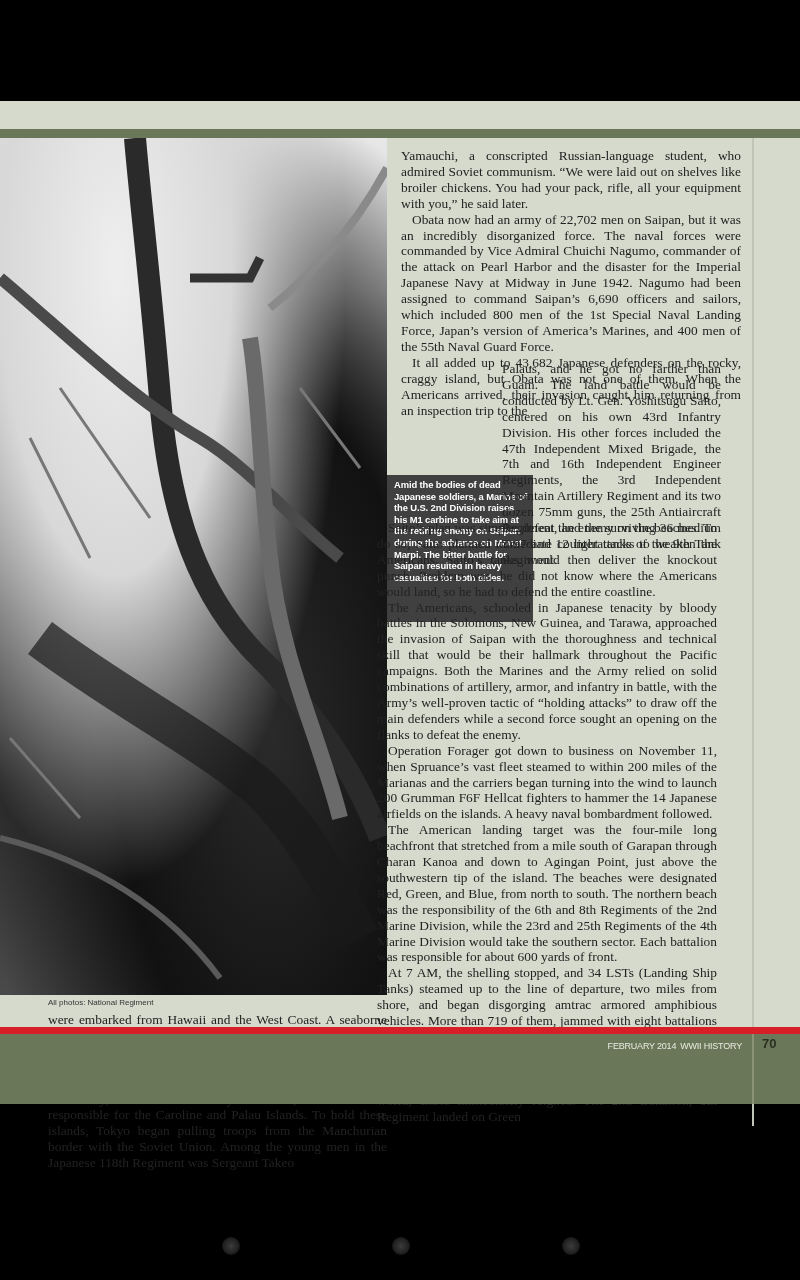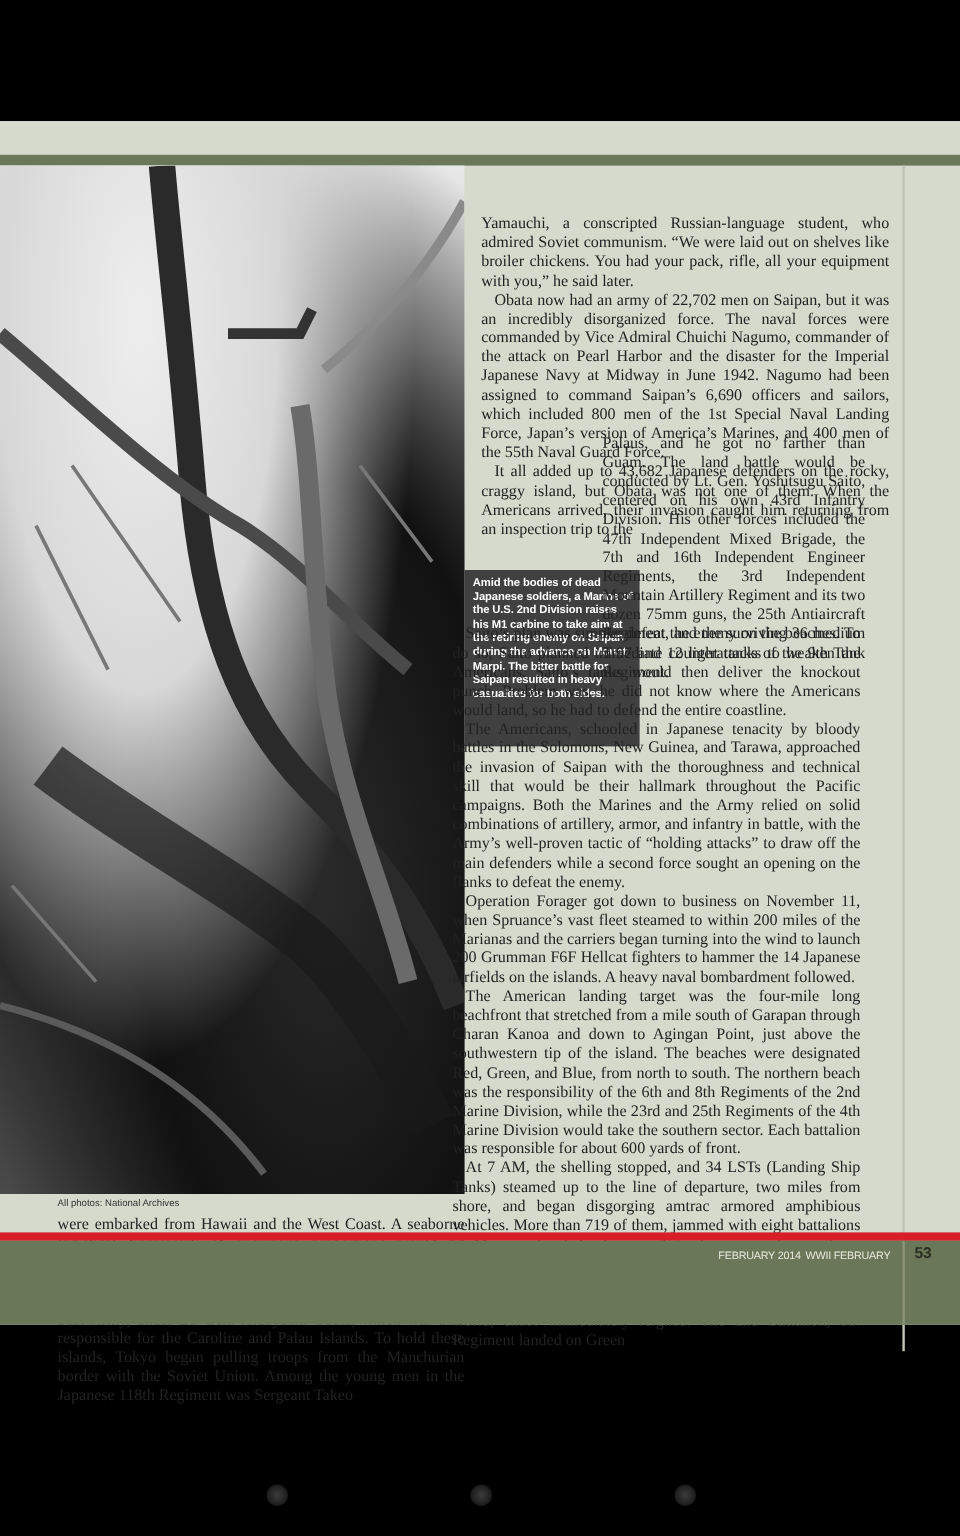--- a/index.html
+++ b/index.html
@@ -34,21 +34,21 @@
       font-family: "Liberation Sans", "DejaVu Sans", sans-serif; font-weight: bold;
       font-size: 9.4px; line-height: 11.6px; letter-spacing: -0.1px;
     }
 
     .col-divider { position: absolute; left: 752px; top: 37px; width: 2px; height: 988px; background: #bfc6b7; }
 
     .text { color: #222; font-size: 13.4px; line-height: 15.9px; text-align: justify; }
     .text p { text-indent: 11px; }
     .text p.noindent { text-indent: 0; }
 
-    .col-right-top { position: absolute; left: 401px; top: 47px; width: 340px; margin-top: 30px; }
+    .col-right-top { position: absolute; left: 401px; top: 47px; width: 340px; }
     .col-right-wrap { position: absolute; left: 502px; top: 260px; width: 219px; }
     .col-right-bottom { position: absolute; left: 377px; top: 419px; width: 340px; }
     .col-left-bottom { position: absolute; left: 48px; top: 911px; width: 339px; }
 
     .red-rule { position: absolute; left: 0; top: 926px; width: 800px; height: 7px; background: #d81e27; }
     .footer { position: absolute; left: 0; top: 933px; width: 800px; height: 70px; background: #6b7759; }
     .footer-div { position: absolute; left: 752px; top: 933px; width: 2px; height: 70px; background: #8a9377; }
     .footer-label {
       position: absolute; right: 58px; top: 940px; font-family: "Liberation Sans", sans-serif;
       font-size: 9px; color: #e8ebe0; letter-spacing: -0.2px;
@@ -77,21 +77,21 @@
       <path d="M0 140 C60 190 130 260 200 300 C250 330 290 380 340 420" stroke="#4a4a4a" stroke-width="12" fill="none"></path>
       <path d="M250 200 C260 260 260 340 270 420 C280 520 320 600 340 680" stroke="#6a6a6a" stroke-width="16" fill="none"></path>
       <path d="M387 30 C360 80 320 130 270 170" stroke="#8a8a8a" stroke-width="8" fill="none"></path>
       <path d="M190 140 L250 140 L260 120" stroke="#333" stroke-width="9" fill="none"></path>
       <path d="M40 500 C120 560 200 600 260 650 C300 690 330 740 360 800" stroke="#1a1a1a" stroke-width="40" fill="none" opacity="0.7"></path>
       <path d="M0 700 C80 720 160 760 220 840" stroke="#5a5a5a" stroke-width="6" fill="none"></path>
       <path d="M30 300 L90 420 M60 250 L150 380 M300 250 L360 330 M10 600 L80 680" stroke="#777" stroke-width="3" fill="none"></path>
     </svg>
   </div>
 
-  <div class="credit">All photos: National Archives</div>
+  <div class="credit">All photos: National Regiment</div>
 
   <div class="caption">Amid the bodies of dead Japanese soldiers, a Marine of the U.S. 2nd Division raises his M1 carbine to take aim at the retiring enemy on Saipan during the advance on Mount Marpi. The bitter battle for Saipan resulted in heavy casualties for both sides.</div>
 
   <div class="col-divider"></div>
 
   <div class="text col-right-top">
     <p class="noindent">Yamauchi, a conscripted Russian-language student, who admired Soviet communism. “We were laid out on shelves like broiler chickens. You had your pack, rifle, all your equipment with you,” he said later.</p>
     <p>Obata now had an army of 22,702 men on Saipan, but it was an incredibly disorganized force. The naval forces were commanded by Vice Admiral Chuichi Nagumo, commander of the attack on Pearl Harbor and the disaster for the Imperial Japanese Navy at Midway in June 1942. Nagumo had been assigned to command Saipan’s 6,690 officers and sailors, which included 800 men of the 1st Special Naval Landing Force, Japan’s version of America’s Marines, and 400 men of the 55th Naval Guard Force.</p>
     <p>It all added up to 43,682 Japanese defenders on the rocky, craggy island, but Obata was not one of them. When the Americans arrived, their invasion caught him returning from an inspection trip to the</p>
   </div>
@@ -111,20 +111,20 @@
 
   <div class="text col-left-bottom">
     <p class="noindent">were embarked from Hawaii and the West Coast. A seaborne logistical framework of enormous proportions would be needed to keep the invading ships and men supplied with shells, bullets, and food. D-day was set for June 15.</p>
     <p>The defense of Saipan was headed by the newly organized 31st Army, under Lt. Gen. Hideyoshi Obata, which was also responsible for the Caroline and Palau Islands. To hold these islands, Tokyo began pulling troops from the Manchurian border with the Soviet Union. Among the young men in the Japanese 118th Regiment was Sergeant Takeo</p>
   </div>
 
   <div class="red-rule"></div>
   <div class="footer"></div>
   <div class="footer-div"></div>
   <div class="footer-label">
-    <span>FEBRUARY 2014</span><span class="mag">WWII FEBRUARY</span>
+    <span>FEBRUARY 2014</span><span class="mag">WWII HISTORY</span>
   </div>
-  <div class="page-num">53</div>
+  <div class="page-num">70</div>
 </div>
 
 <div class="nav-dot" style="left:222px;"></div>
 <div class="nav-dot" style="left:392px;"></div>
 <div class="nav-dot" style="left:562px;"></div>
 
 </body></html>

